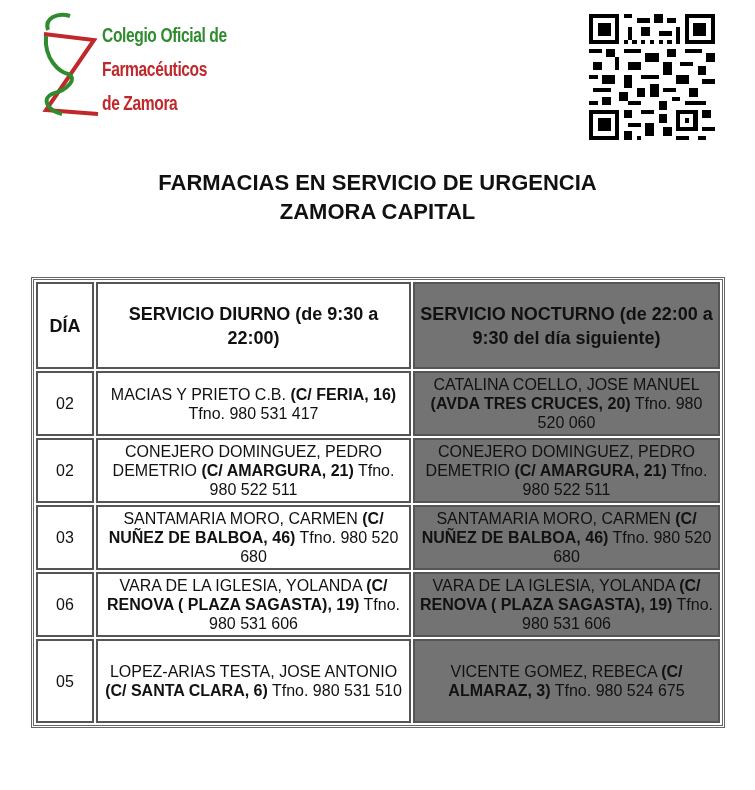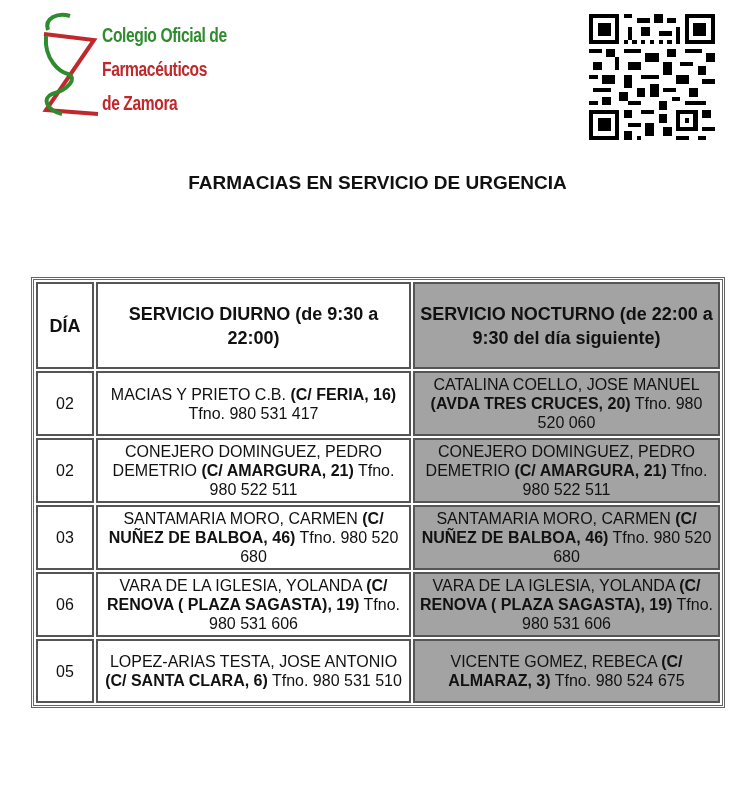--- a/index.html
+++ b/index.html
@@ -4,28 +4,28 @@
 <style>
   html, body { margin:0; padding:0; background:#ffffff; }
   body { width:755px; height:790px; position:relative; overflow:hidden; font-family:"Liberation Sans", sans-serif; color:#111; }
   .logo { position:absolute; left:38px; top:10px; width:200px; height:110px; }
   .logo svg { position:absolute; left:0; top:0; }
   .logo-text { position:absolute; left:64px; top:8px; font-family:"Liberation Sans", sans-serif; font-weight:bold; font-size:20px; line-height:34px; letter-spacing:-0.5px; transform:scaleX(0.78); transform-origin:left top; white-space:nowrap; }
   .logo-text .l1 { color:#2e8b2e; display:block; }
   .logo-text .l2 { color:#c0282c; display:block; }
   .logo-text .l3 { color:#c0282c; display:block; }
   .qr { position:absolute; left:588px; top:14px; width:128px; height:126px; }
-  .titles { position:absolute; left:0; top:168px; width:755px; text-align:center; font-weight:bold; font-size:19px; line-height:29px; }
+  .titles { position:absolute; left:0; top:168px; width:755px; text-align:center; font-weight:bold; font-size:22px; line-height:29px; }
   .titles div { display:block; }
   table.svc { position:absolute; left:31px; top:277px; width:694px; border-collapse:separate; border-spacing:2px; border:2px solid #0369a1; border-style:double; border-width:3px; border-color:#666; }
   table.svc td, table.svc th { border:2px solid #555; text-align:center; vertical-align:middle; font-size:16px; line-height:19px; padding:2px 3px; }
   table.svc th { font-size:18px; line-height:24px; font-weight:bold; }
   th.dia { width:48px; }
   th.diurno { width:305px; }
-  th.noct, td.noct { background:#a3a3a3; }
+  th.noct, td.noct { background:#737373; }
   tr.h th { height:79px; }
   td.day { font-size:16px; }
   b { font-weight:bold; }
 </style>
 </head>
 <body>
 
 <div class="logo">
   <svg width="64" height="110" viewBox="0 0 64 110">
     <path d="M10 20 C6 8, 20 2, 32 6" stroke="#2e8b2e" stroke-width="4" fill="none"></path>
@@ -112,20 +112,21 @@
       <rect x="8" y="27" width="2" height="2"></rect>
         <rect x="11" y="28" width="1" height="1"></rect>
         <rect x="20" y="28" width="3" height="1"></rect>
         <rect x="25" y="28" width="2" height="1"></rect>
     </g>
   </svg>
 </div>
 
 <div class="titles">
   <div>FARMACIAS EN SERVICIO DE URGENCIA</div>
+  <div>ZAMORA CAPITAL</div>
 </div>
 
 <table class="svc">
   <tbody>
       <tr class="h">
     <th class="dia">DÍA</th>
     <th class="diurno">SERVICIO DIURNO (de 9:30 a 22:00)</th>
     <th class="noct">SERVICIO NOCTURNO (de 22:00 a 9:30 del día siguiente)</th>
   </tr>
   <tr style="height:64px">
@@ -141,19 +142,19 @@
   <tr style="height:64px">
     <td class="day">03</td>
     <td><span>SANTAMARIA MORO, CARMEN </span><b>(C/ NUÑEZ DE BALBOA, 46)</b><span> Tfno. 980 520 680</span></td>
     <td class="noct"><span>SANTAMARIA MORO, CARMEN </span><b>(C/ NUÑEZ DE BALBOA, 46)</b><span> Tfno. 980 520 680</span></td>
   </tr>
   <tr style="height:64px">
     <td class="day">06</td>
     <td><span>VARA DE LA IGLESIA, YOLANDA </span><b>(C/ RENOVA ( PLAZA SAGASTA), 19)</b><span> Tfno. 980 531 606</span></td>
     <td class="noct"><span>VARA DE LA IGLESIA, YOLANDA </span><b>(C/ RENOVA ( PLAZA SAGASTA), 19)</b><span> Tfno. 980 531 606</span></td>
   </tr>
-  <tr style="height:64px">
+  <tr style="height:84px">
     <td class="day">05</td>
     <td><span>LOPEZ-ARIAS TESTA, JOSE ANTONIO </span><b>(C/ SANTA CLARA, 6)</b><span> Tfno. 980 531 510</span></td>
     <td class="noct"><span>VICENTE GOMEZ, REBECA </span><b>(C/ ALMARAZ, 3)</b><span> Tfno. 980 524 675</span></td>
   </tr>
 </tbody>
   </table>
 
 </body></html>

